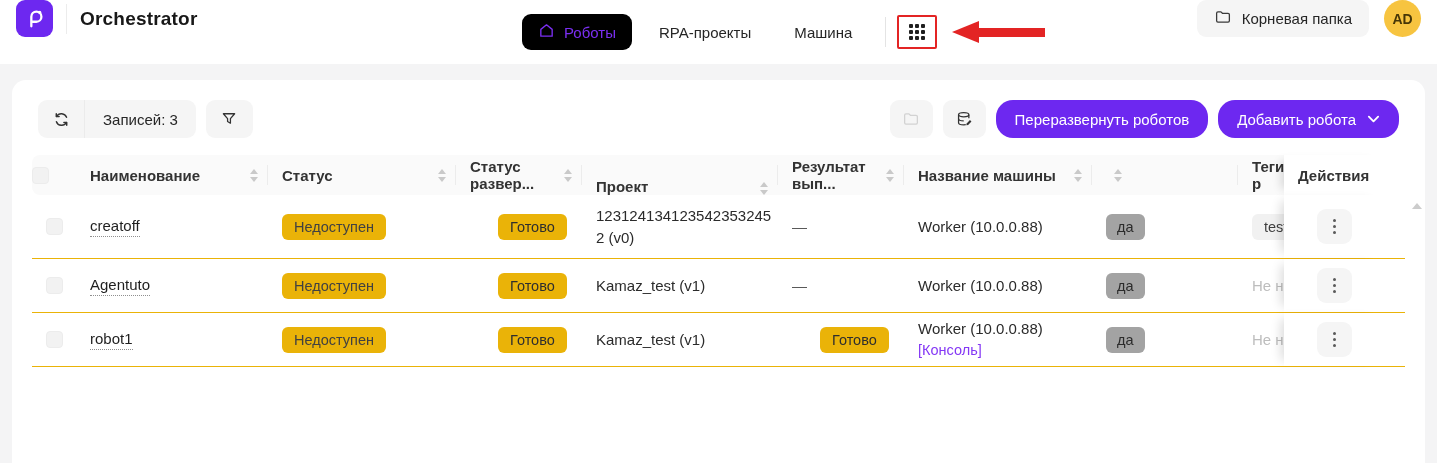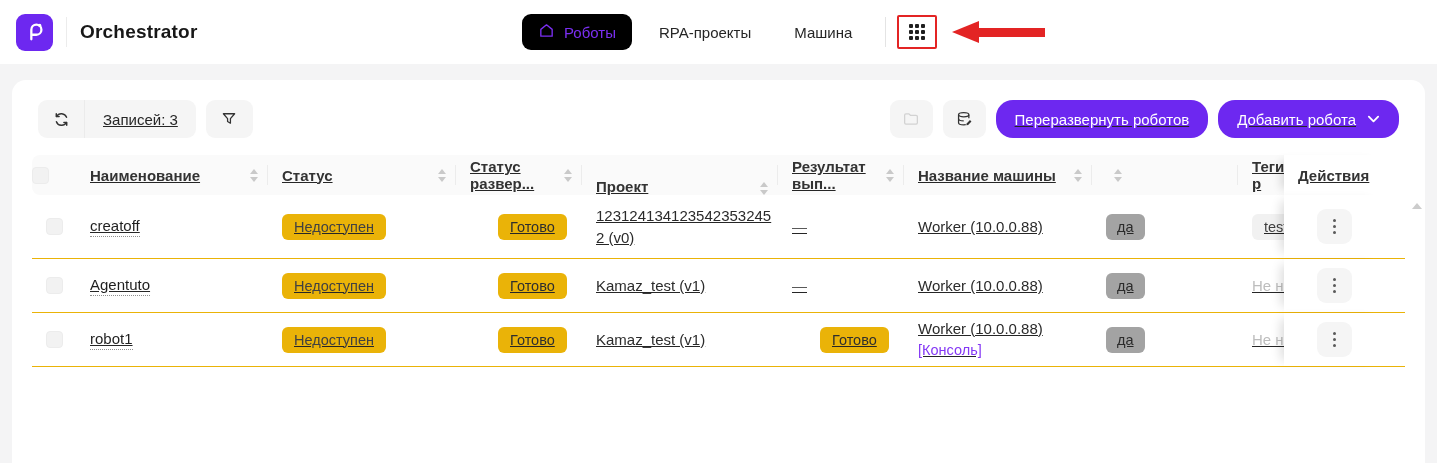--- a/index.html
+++ b/index.html
@@ -7,21 +7,21 @@
   html, body { width: 1437px; height: 463px; overflow: hidden; }
   body {
     font-family: "Liberation Sans", sans-serif;
     background: #f4f4f5;
     color: #262626;
   }
 
   
   .topbar {
     height: 64px; background: #ffffff;
-    display: flex; align-items: center;
+    display: flex; align-items: flex-start;
     padding: 0 16px; position: relative;
   }
   .brand { display: flex; align-items: center; gap: 13px; }
   .logo {
     width: 37px; height: 37px; border-radius: 9px;
     background: #6d28f0; display: flex; align-items: center; justify-content: center;
   }
   .brand-divider { width: 1px; height: 30px; background: #ececec; }
   .app-title { font-size: 19px; font-weight: 700; color: #181818; letter-spacing: .2px; }
 
@@ -66,21 +66,21 @@
     width: 37px; height: 37px; border-radius: 50%;
     background: #f7c440; color: #463607;
     display: flex; align-items: center; justify-content: center;
     font-size: 14px; font-weight: 700; cursor: pointer;
   }
 
   
   .card {
     margin: 16px 12px 0 12px; height: 383px;
     background: #fff; border-radius: 14px 14px 0 0;
-    padding-top: 20px; position: relative; text-decoration: underline;
+    padding-top: 20px; position: relative;
   }
 
   
   .toolbar { display: flex; align-items: center; padding: 0 26px; height: 38px; }
   .records-group {
     display: flex; align-items: stretch; background: #f5f5f5;
     border-radius: 9px; overflow: hidden; height: 38px;
   }
   .refresh-btn {
     width: 47px; display: flex; align-items: center; justify-content: center;
@@ -226,20 +226,31 @@
           <i></i>
           <i></i>
       </span>
     </div>
     <div class="anno-arrow">
       <span class="head"></span>
         <span class="tail"></span>
     </div>
   </nav>
 
+  <div class="top-right">
+    <button class="folder-btn">
+      <span>
+        <svg width="18" height="18" viewBox="0 0 24 24" fill="none" stroke="#3a3a3a" stroke-width="1.7" stroke-linejoin="round">
+          <path d="M3.5 7A1.8 1.8 0 0 1 5.3 5.2h4l1.9 1.9h7.5A1.8 1.8 0 0 1 20.5 9v8a1.8 1.8 0 0 1-1.8 1.8H5.3A1.8 1.8 0 0 1 3.5 17z"></path>
+        </svg>
+      </span>
+      <span>Корневая папка</span>
+    </button>
+    <div class="avatar">AD</div>
+  </div>
 </header>
 
 <main class="card">
 
   <div class="toolbar">
     <div class="records-group">
       <button class="refresh-btn">
         <svg width="19" height="19" viewBox="0 0 24 24" fill="none" stroke="#333" stroke-width="1.8" stroke-linecap="round" stroke-linejoin="round">
           <path d="M18.4 9.3A7 7 0 0 0 5.8 8.1"></path>
           <path d="M5.4 4.6v3.6H9"></path>

